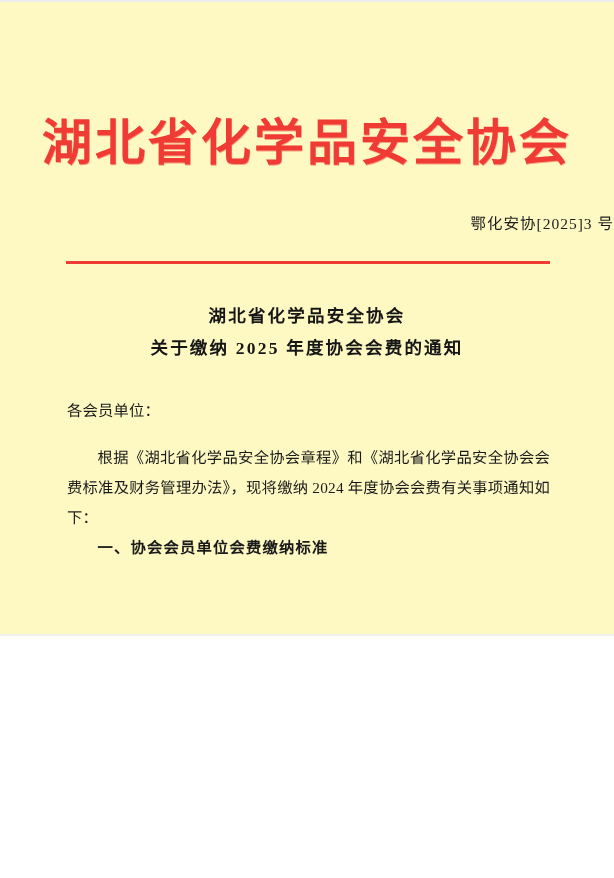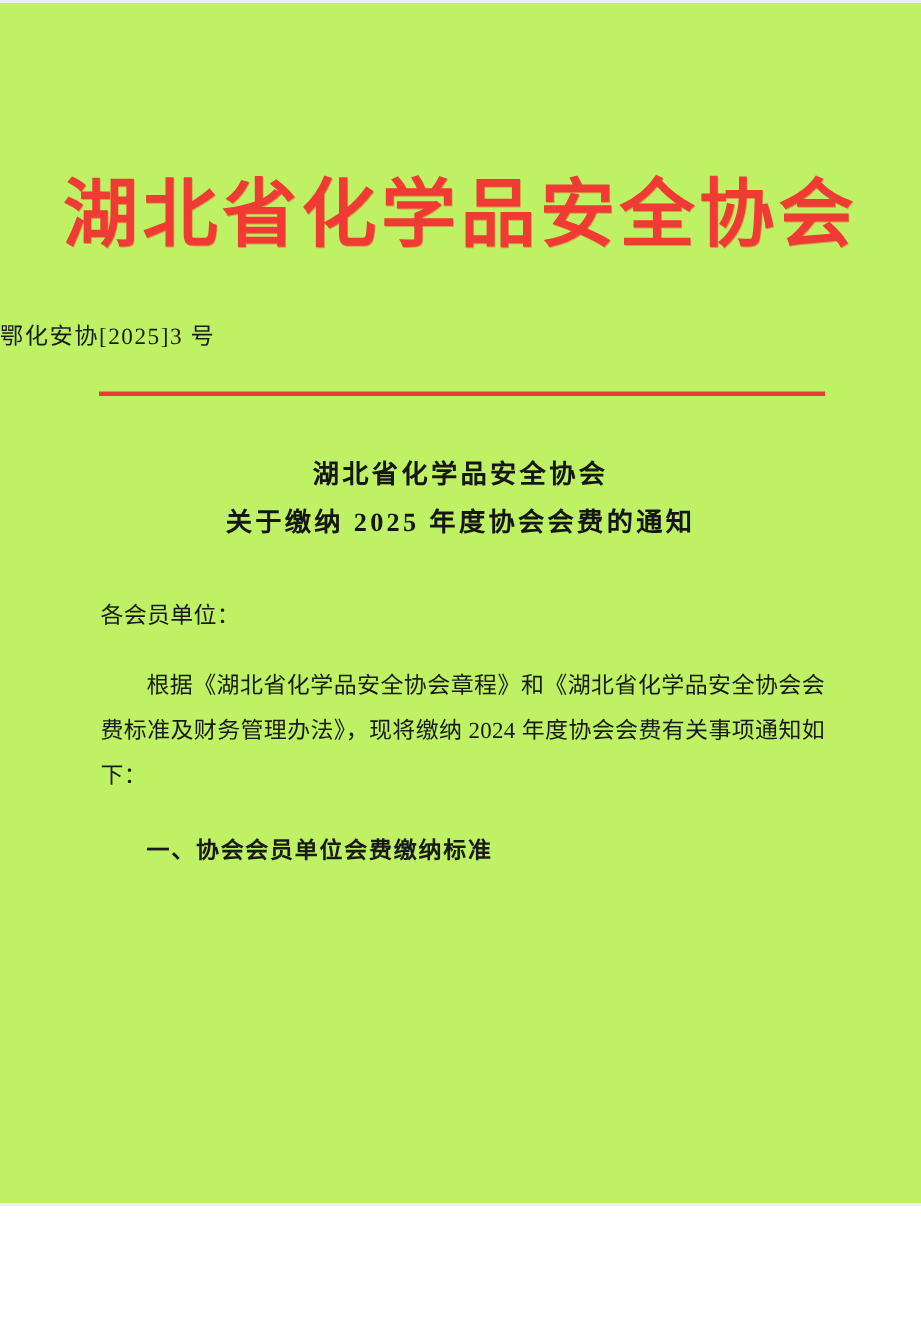--- a/index.html
+++ b/index.html
@@ -7,22 +7,22 @@
     margin: 0;
     padding: 0;
     background: #ffffff;
   }
   body {
     font-family: "Liberation Serif", "DejaVu Serif", serif;
   }
   .page {
     position: relative;
     width: 614px;
-    height: 804px;
-    background: #bef264;
+    height: 636px;
+    background: #fef9c3;
     overflow: hidden;
     box-sizing: border-box;
   }
   
   .scan-edge-top {
     position: absolute;
     top: 0; left: 0;
     width: 614px;
     height: 2px;
     background: #eceded;
@@ -54,21 +54,21 @@
     white-space: nowrap;
     text-shadow: 0.5px 0.5px 0 rgba(239,59,52,0.45);
   }
 
   
   .doc-number {
     position: absolute;
     top: 211px;
     left: 0;
     width: 614px;
-    text-align: left;
+    text-align: right;
     font-family: "Liberation Serif", "DejaVu Serif", serif;
     font-size: 15.5px;
     color: #1b1b1b;
     letter-spacing: 1px;
   }
 
   
   .red-rule {
     position: absolute;
     top: 261px;
@@ -118,21 +118,20 @@
     text-indent: 0;
     margin-bottom: 17px;
   }
   .para.indent {
     text-indent: 2em;
   }
   .para.heading {
     text-indent: 2em;
     font-weight: bold;
     letter-spacing: 1.2px;
-    margin-top: 20px;
   }
   .para.item {
     text-indent: 2em;
   }
 </style>
 </head>
 <body>
 
 <div class="page">
 

